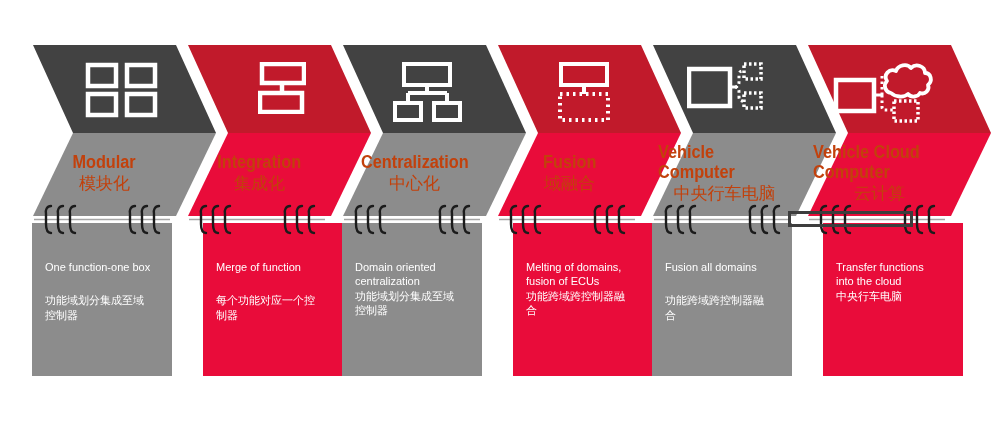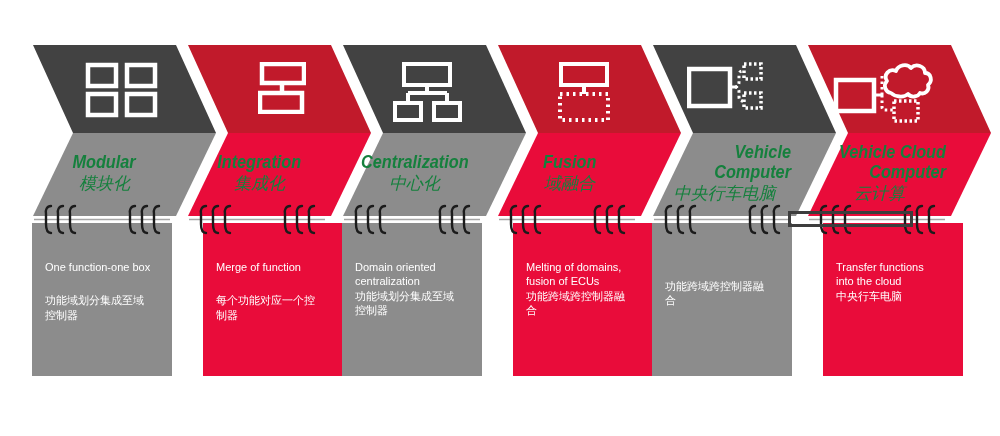--- a/index.html
+++ b/index.html
@@ -12,21 +12,21 @@
   .chevron { position:absolute; left:0; top:45px; z-index:1; display:block; }
   .theme-gray .chev-top    { fill:var(--dark-gray,#424242); }
   .theme-gray .chev-bottom { fill:var(--light-gray,#8c8c8c); }
   .theme-red  .chev-top    { fill:var(--dark-red,#c11a2b); }
   .theme-red  .chev-bottom { fill:var(--light-red,#e90c3a); }
   .icon-wrap { position:absolute; z-index:2; }
   .icon-wrap svg { display:block; }
   .titles {
     position:absolute; left:0; top:140px; width:143px; height:66px; z-index:2;
     display:flex; flex-direction:column; align-items:center; justify-content:center;
-    text-align:right; color:#15803d;font-style:italic;
+    text-align:left; color:#c2410c;
   }
   .t-en { font-size:17.5px; font-weight:bold; line-height:20px; transform:scaleX(.93); white-space:pre-line; }
   .t-cn { font-size:17px; line-height:21px; margin-top:1px; }
   .box {
     position:absolute; left:-1px; top:223px; width:140px; height:153px; z-index:1;
     padding:37px 19px 0 13px; color:#fff; font-size:11px; line-height:1.3;
   }
   .theme-gray .box { background:var(--light-gray,#8c8c8c); }
   .theme-red  .box { background:var(--light-red,#e90c3a);margin-left:16px; }
   .box .d-cn { margin-top:0; }
@@ -215,20 +215,21 @@
       <g class="ring">
         <use href="#ringp" x="16"></use>
           <use href="#ringp" x="28"></use>
           <use href="#ringp" x="40"></use>
         <use href="#ringp" x="100"></use>
           <use href="#ringp" x="112"></use>
           <use href="#ringp" x="124"></use>
       </g>
     </svg>
     <div class="box">
+      <p class="d-en">Fusion all domains</p>
       <p class="d-cn">功能跨域跨控制器融合</p>
     </div>
   </div>
 
   <div class="column theme-red" style="left:808px">
     <svg class="chevron" width="184" height="171" viewBox="0 0 184 171">
       <polygon class="chev-top" points="0,0 143,0 183,88 40,88"></polygon>
       <polygon class="chev-bottom" points="40,88 183,88 143,171 0,171"></polygon>
     </svg>
     <div class="icon-wrap" style="left:25px;top:57px">

